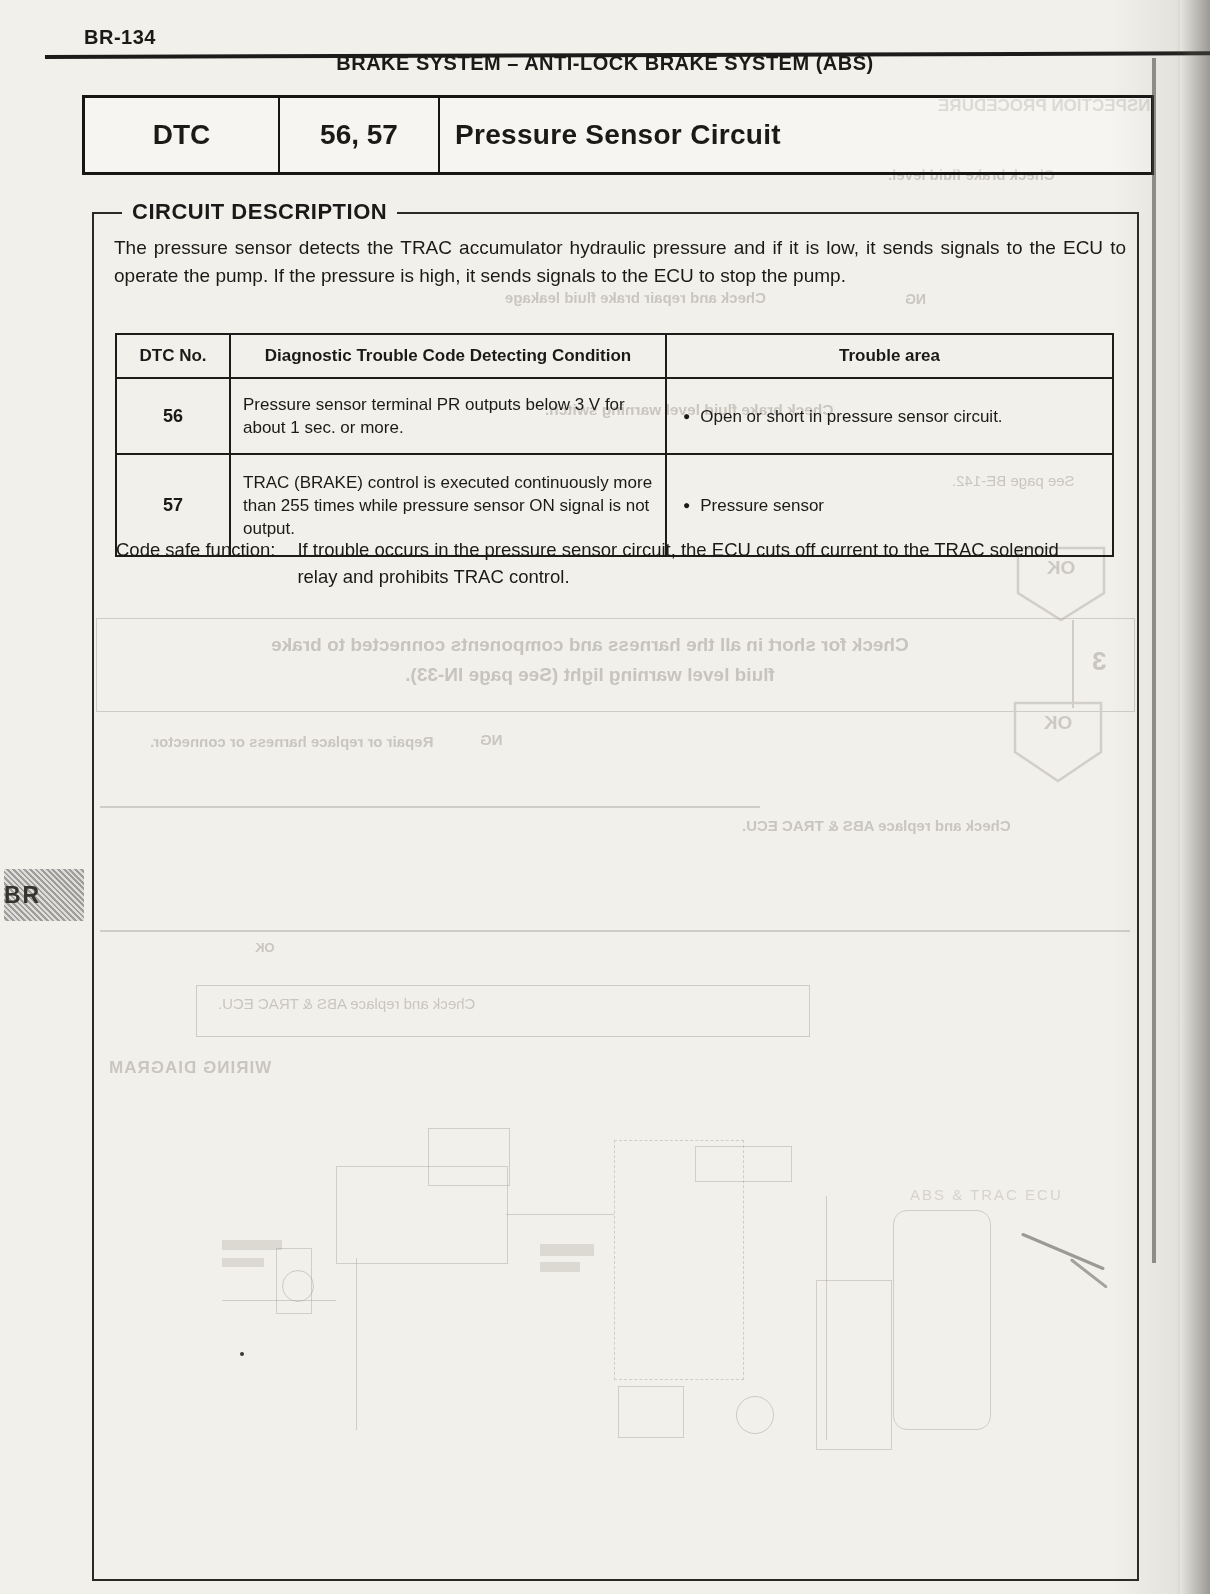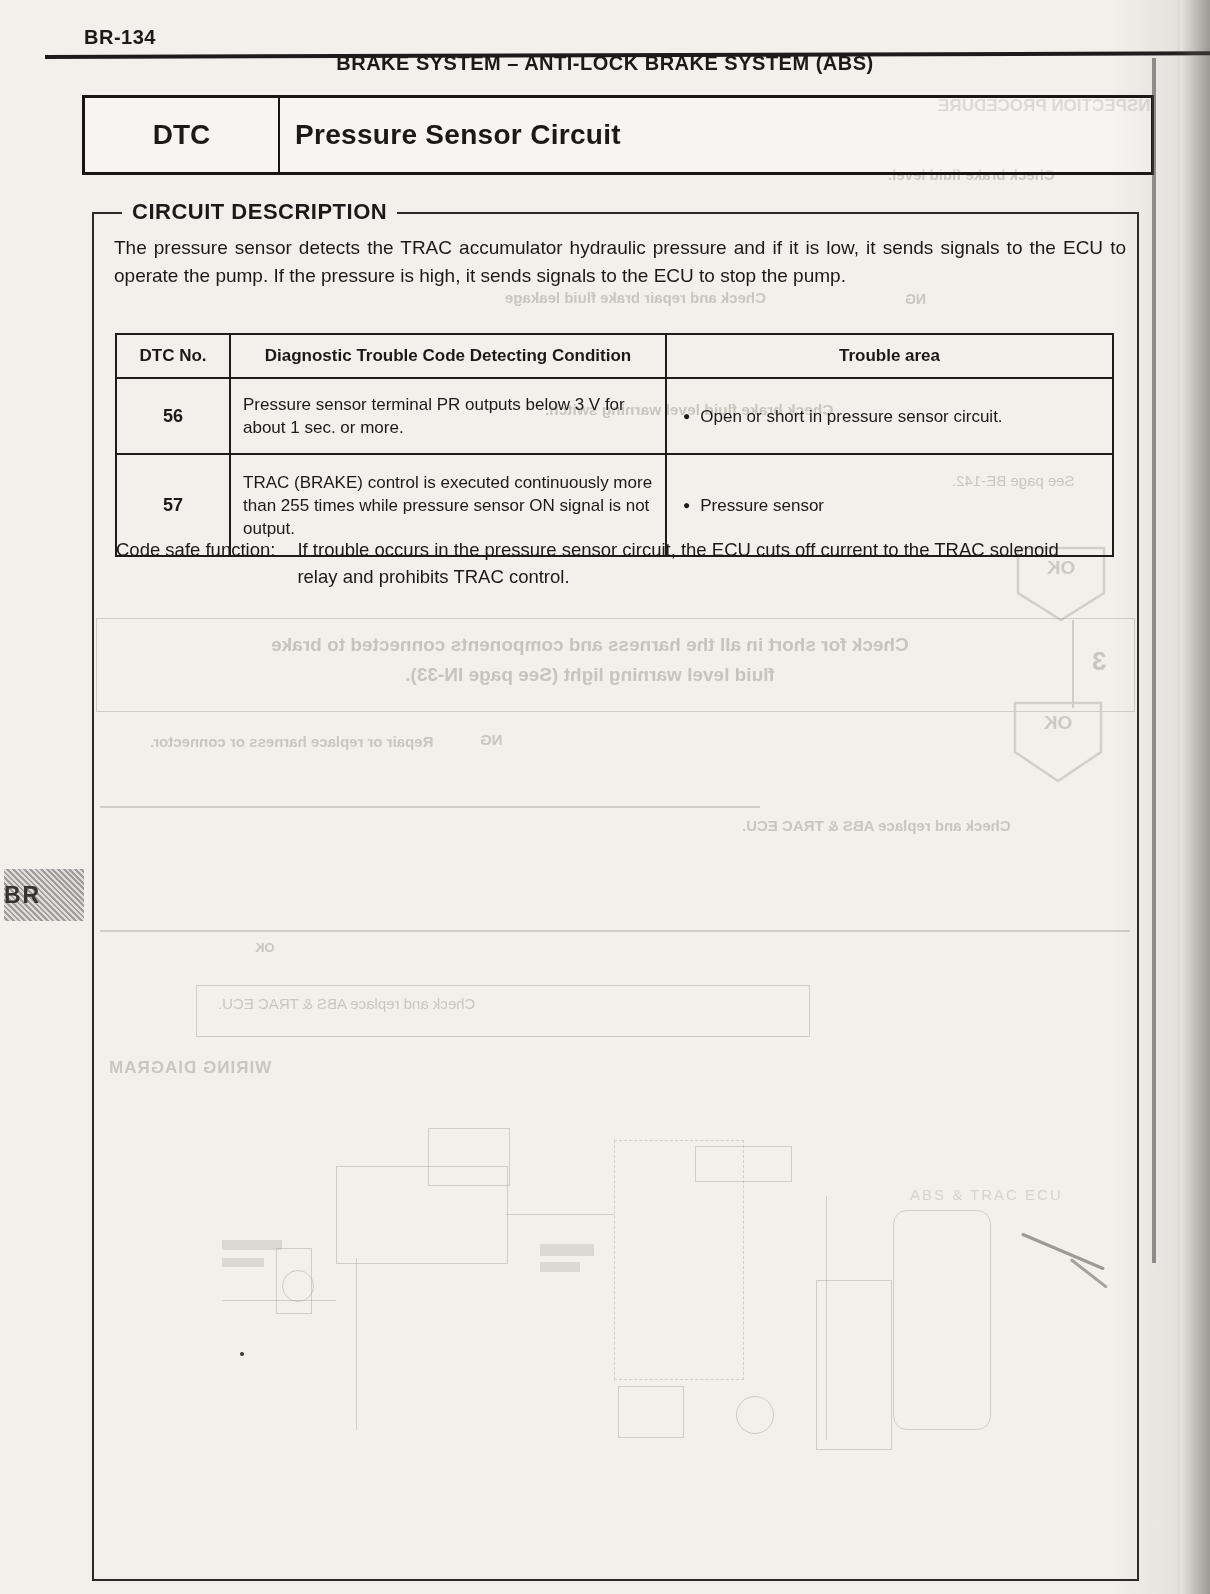--- a/index.html
+++ b/index.html
@@ -142,20 +142,21 @@
     <div class="pencil" style="left:1018px;top:1250px;width:90px;height:3px;transform:rotate(23deg);opacity:.55;"></div>
     <div class="pencil" style="left:1066px;top:1272px;width:46px;height:2.5px;transform:rotate(38deg);opacity:.5;"></div>
   </div>
 
   <div class="abs page-num" style="z-index:2;">BR-134</div>
   <div class="abs page-header-title" style="z-index:2;">BRAKE SYSTEM – ANTI-LOCK BRAKE SYSTEM (ABS)</div>
   <div class="abs header-rule" style="z-index:2;"></div>
 
   <div class="abs dtc-box">
     <div class="dtc-cell dtc-label">DTC</div>
+    <div class="dtc-cell dtc-codes">56, 57</div>
     <div class="dtc-cell dtc-title">Pressure Sensor Circuit</div>
   </div>
 
   <div class="abs content-box">
     <div class="legend">CIRCUIT DESCRIPTION</div>
     <p class="desc">The pressure sensor detects the TRAC accumulator hydraulic pressure and if it is low, it sends signals to the ECU to operate the pump. If the pressure is high, it sends signals to the ECU to stop the pump.</p>
 
     <table class="dtc-table">
       <colgroup>
           <col class="c1">

